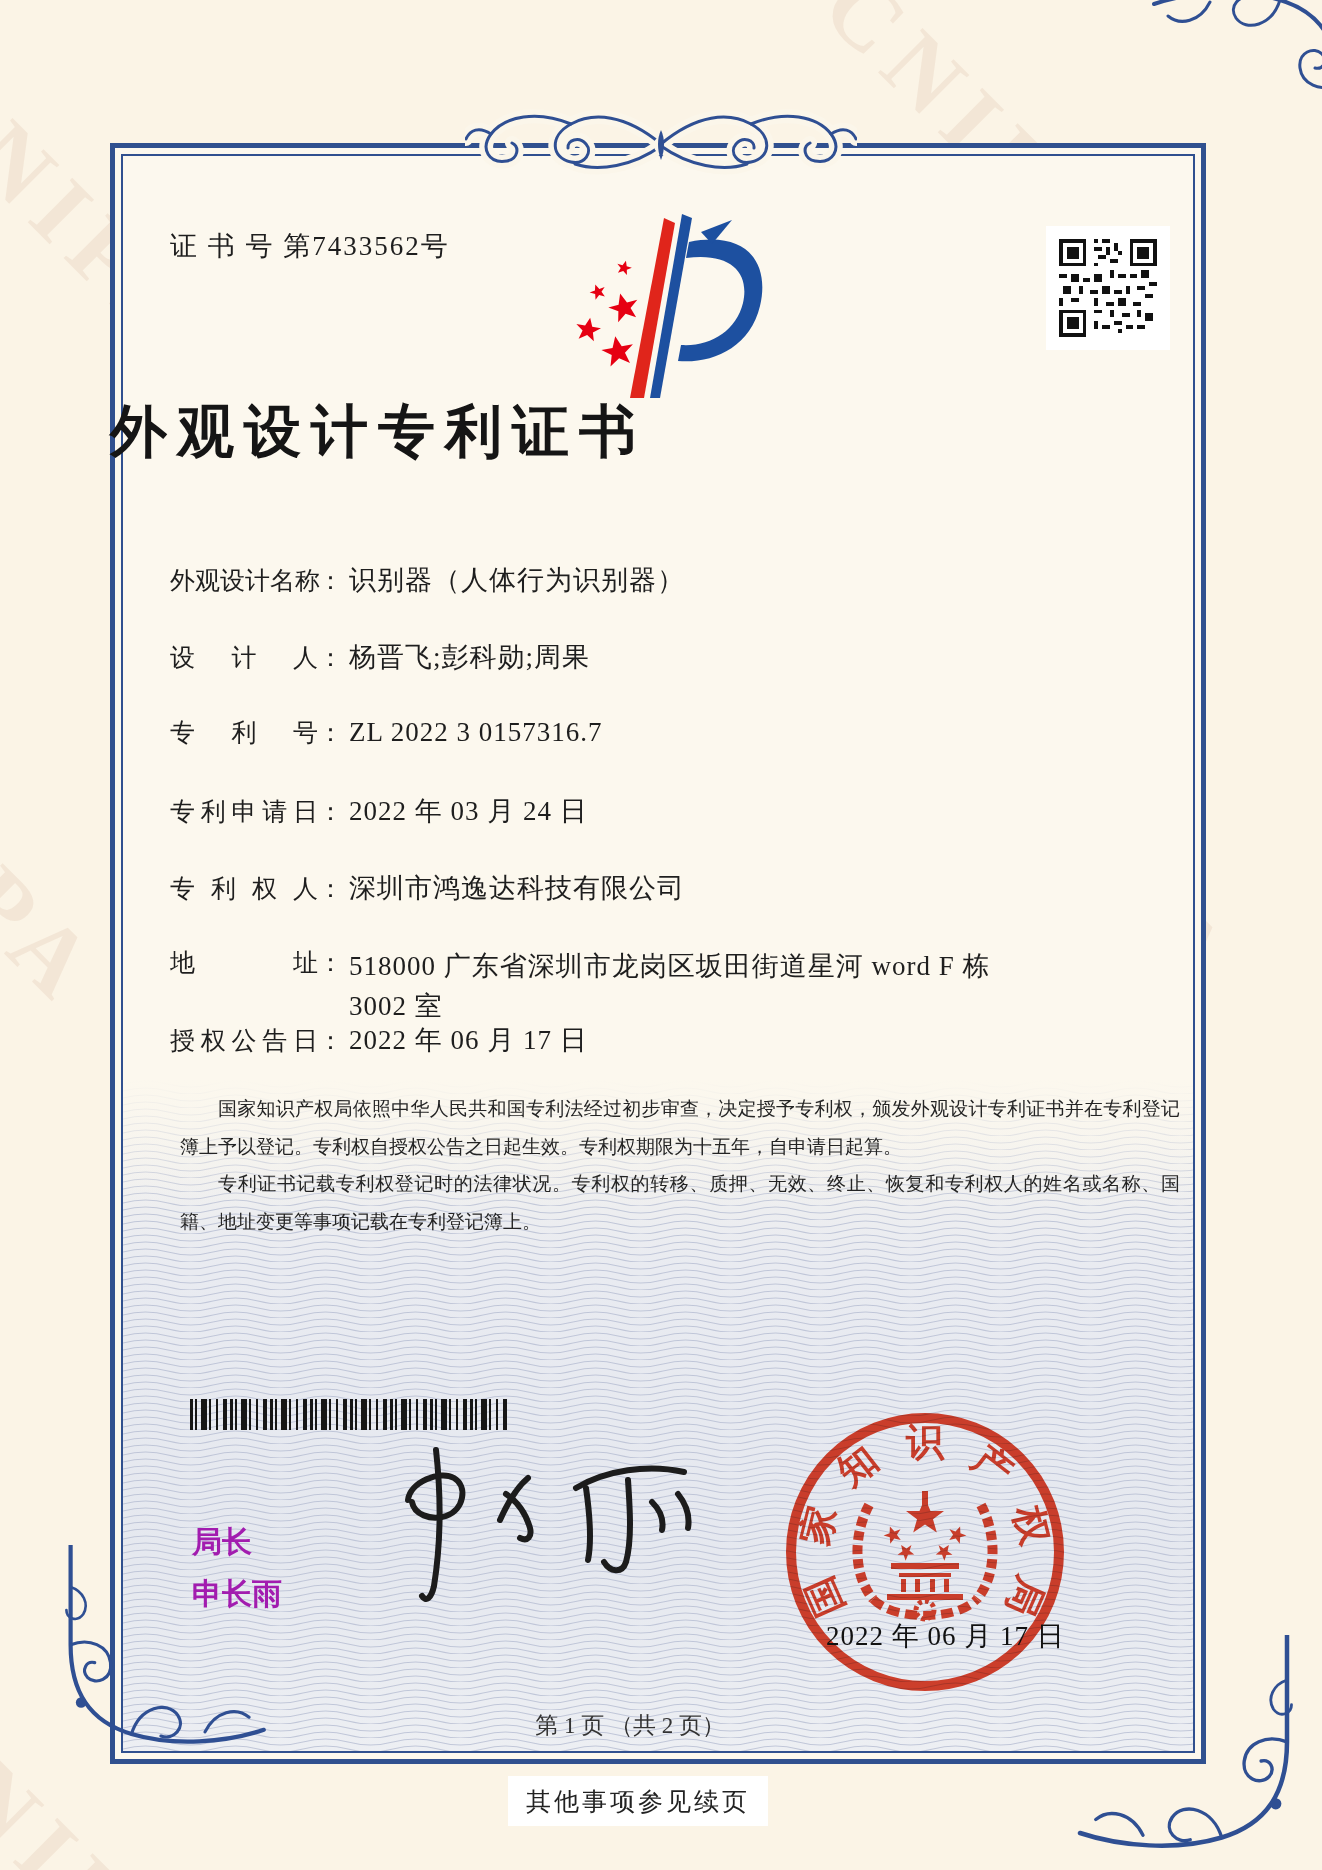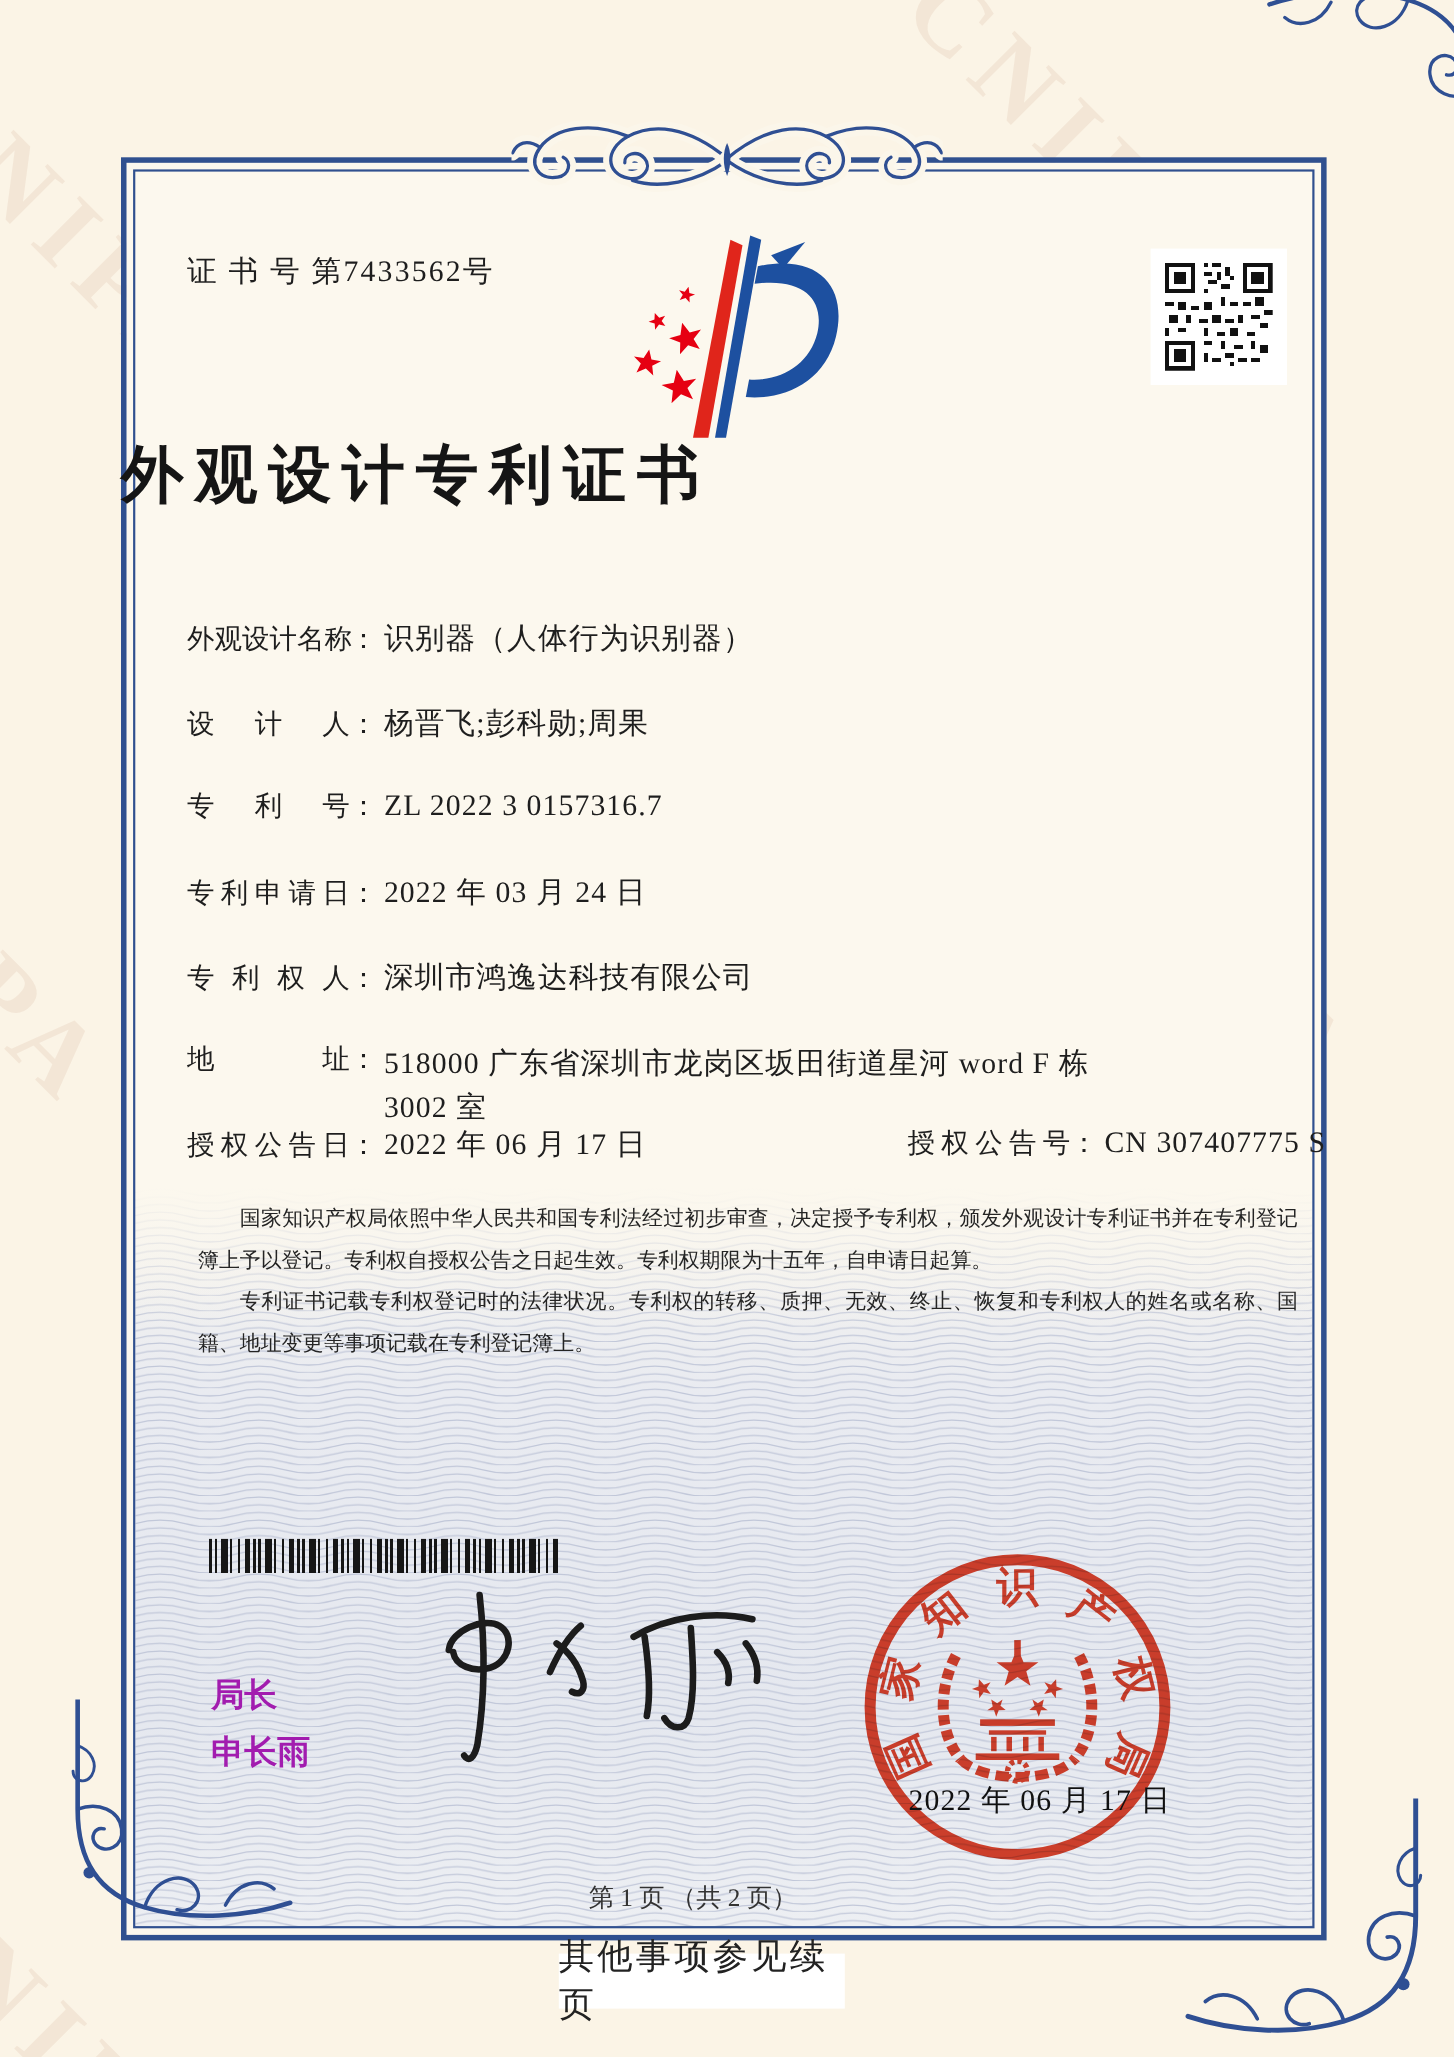--- a/index.html
+++ b/index.html
@@ -38,21 +38,21 @@
     background:repeating-linear-gradient(90deg,
       #161616 0 3px,transparent 3px 5px,#161616 5px 7px,transparent 7px 11px,
       #161616 11px 17px,transparent 17px 19px,#161616 19px 21px,transparent 21px 26px,
       #161616 26px 28px,transparent 28px 33px,#161616 33px 37px,transparent 37px 40px);}
   .signer{left:192px;top:1516px;font-family:"Liberation Sans","DejaVu Sans",sans-serif;
           font-size:30px;font-weight:700;color:#a21caf;line-height:52px;}
   .seal-date{left:826px;top:1618px;font-size:27px;color:#111;letter-spacing:1px;z-index:8;}
   .footer-page{left:430px;top:1710px;width:400px;text-align:center;font-size:23px;color:#333;}
   .note-box{left:508px;top:1776px;width:260px;height:50px;background:#ffffff;
             display:flex;align-items:center;justify-content:center;}
-  .note-box span{font-size:32px;letter-spacing:3px;color:#222;}
+  .note-box span{font-size:25px;letter-spacing:3px;color:#222;}
   .qr-box{left:1046px;top:226px;width:124px;height:124px;background:#fff;
           display:flex;align-items:center;justify-content:center;}
   svg text{font-family:"Liberation Serif","DejaVu Serif",serif;}
 </style>
 </head>
 <body>
 
 <div class="wm" style="left:-30px;top:40px;">CNIPA</div>
 <div class="wm" style="left:880px;top:-50px;">CNIPA</div>
 <div class="wm" style="left:590px;top:420px;">CNIPA</div>
@@ -218,23 +218,20 @@
   <span class="flabel">专利申请日</span><span class="fcolon">：</span><span class="fvalue">2022 年 03 月 24 日</span>
 </div>
 <div class="frow" style="top:870px">
   <span class="flabel">专利权人</span><span class="fcolon">：</span><span class="fvalue">深圳市鸿逸达科技有限公司</span>
 </div>
 <div class="frow" style="top:946px">
   <span class="flabel">地址</span><span class="fcolon">：</span><span class="fvalue fvalue-wrap">518000 广东省深圳市龙岗区坂田街道星河 word F 栋 3002 室</span>
 </div>
 <div class="frow" style="top:1022px">
   <span class="flabel">授权公告日</span><span class="fcolon">：</span><span class="fvalue">2022 年 06 月 17 日</span>
-  <span class="grant2">
-    <span class="flabel">授权公告号</span><span class="fcolon">：</span><span class="fvalue">CN 307407775 S</span>
-  </span>
 </div>
 
 <div class="abs body-text">
   <p>国家知识产权局依照中华人民共和国专利法经过初步审查，决定授予专利权，颁发外观设计专利证书并在专利登记簿上予以登记。专利权自授权公告之日起生效。专利权期限为十五年，自申请日起算。</p>
   <p>专利证书记载专利权登记时的法律状况。专利权的转移、质押、无效、终止、恢复和专利权人的姓名或名称、国籍、地址变更等事项记载在专利登记簿上。</p>
 </div>
 
 <div class="abs barcode"></div>
 
 <div class="abs signer">

